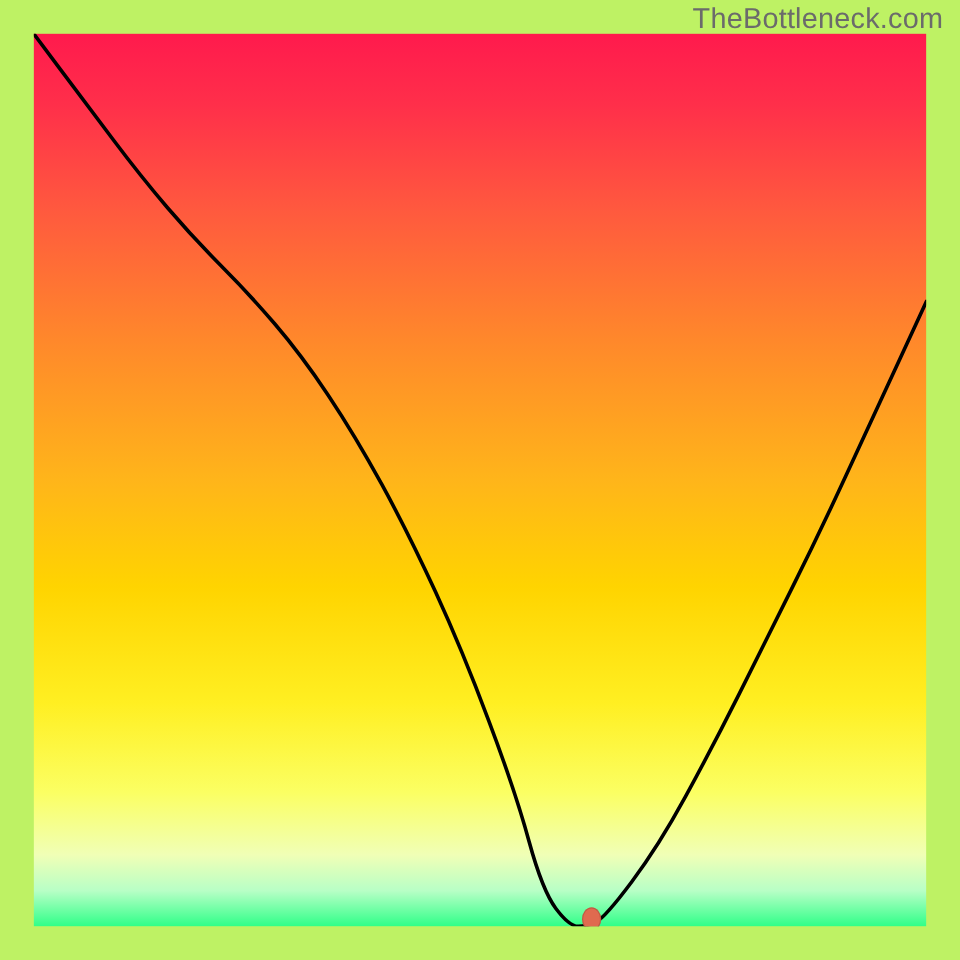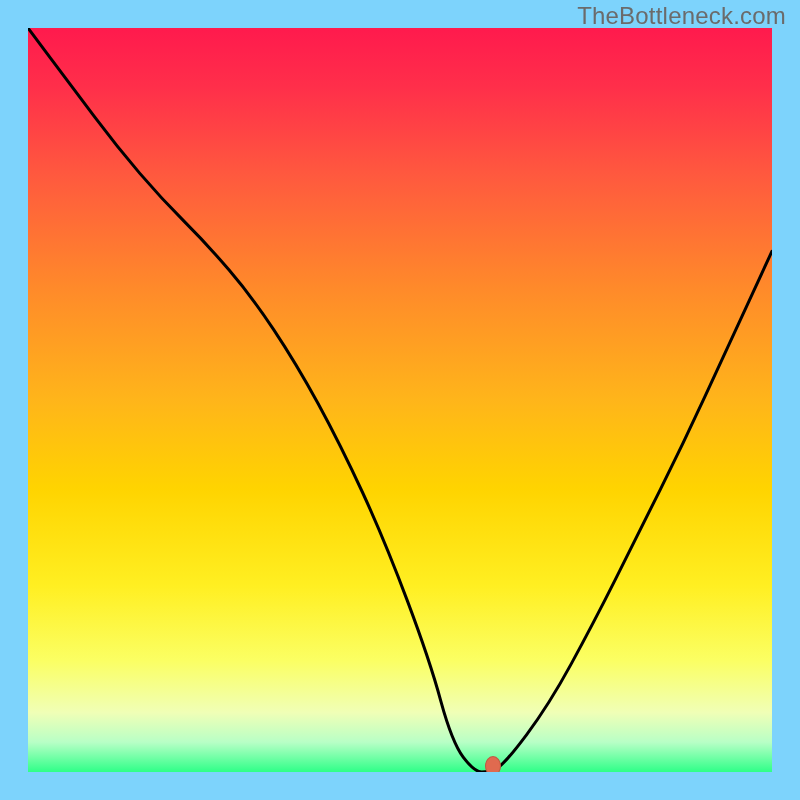--- a/index.html
+++ b/index.html
@@ -8,21 +8,21 @@
     width: 800px;
     height: 800px;
     background: #000;
     font-family: Arial, Helvetica, sans-serif;
     overflow: hidden;
   }
   .frame {
     position: relative;
     width: 800px;
     height: 800px;
-    background: #7dd3fc;
+    background: #bef264;
   }
   .watermark {
     position: absolute;
     top: 2px;
     right: 14px;
     color: #6b6b6b;
     font-size: 24px;
     letter-spacing: 0.2px;
     font-weight: 400;
     z-index: 20;

